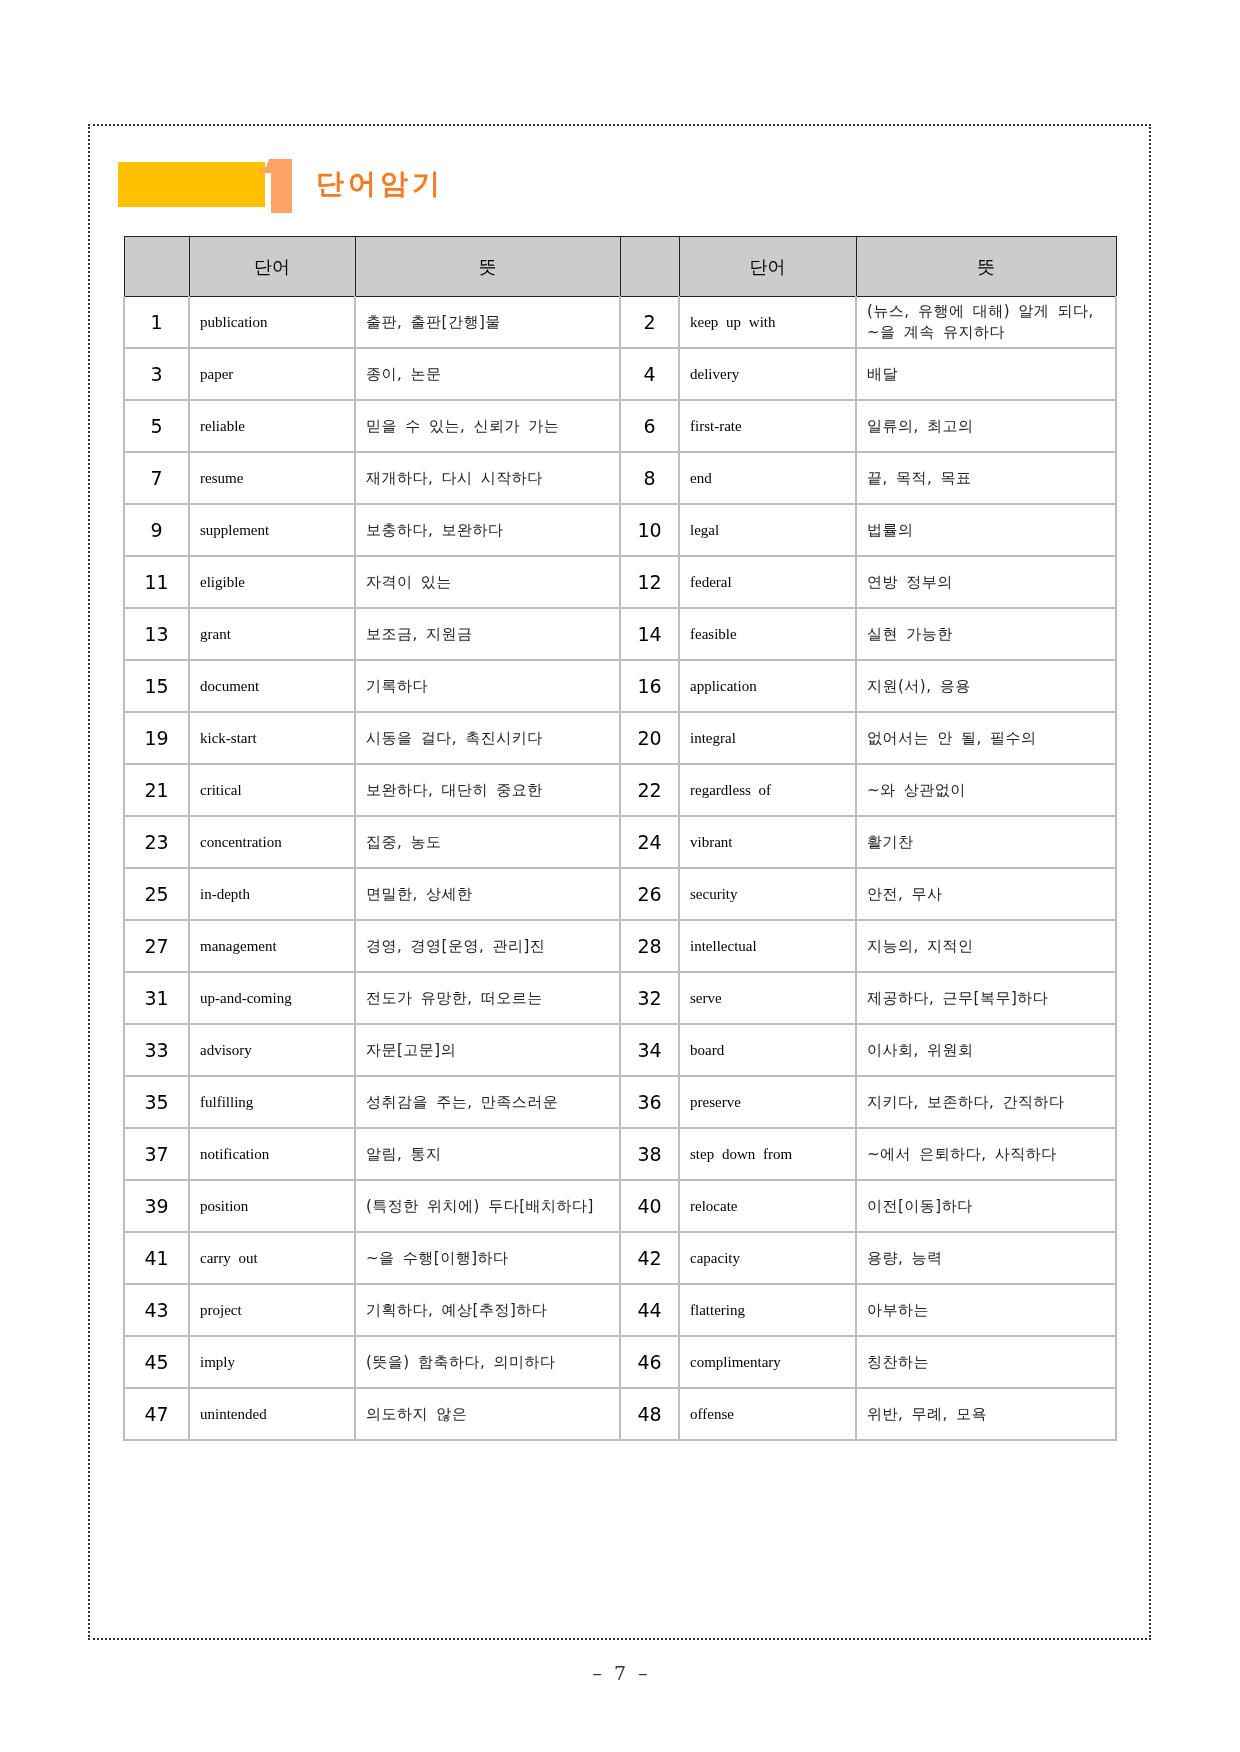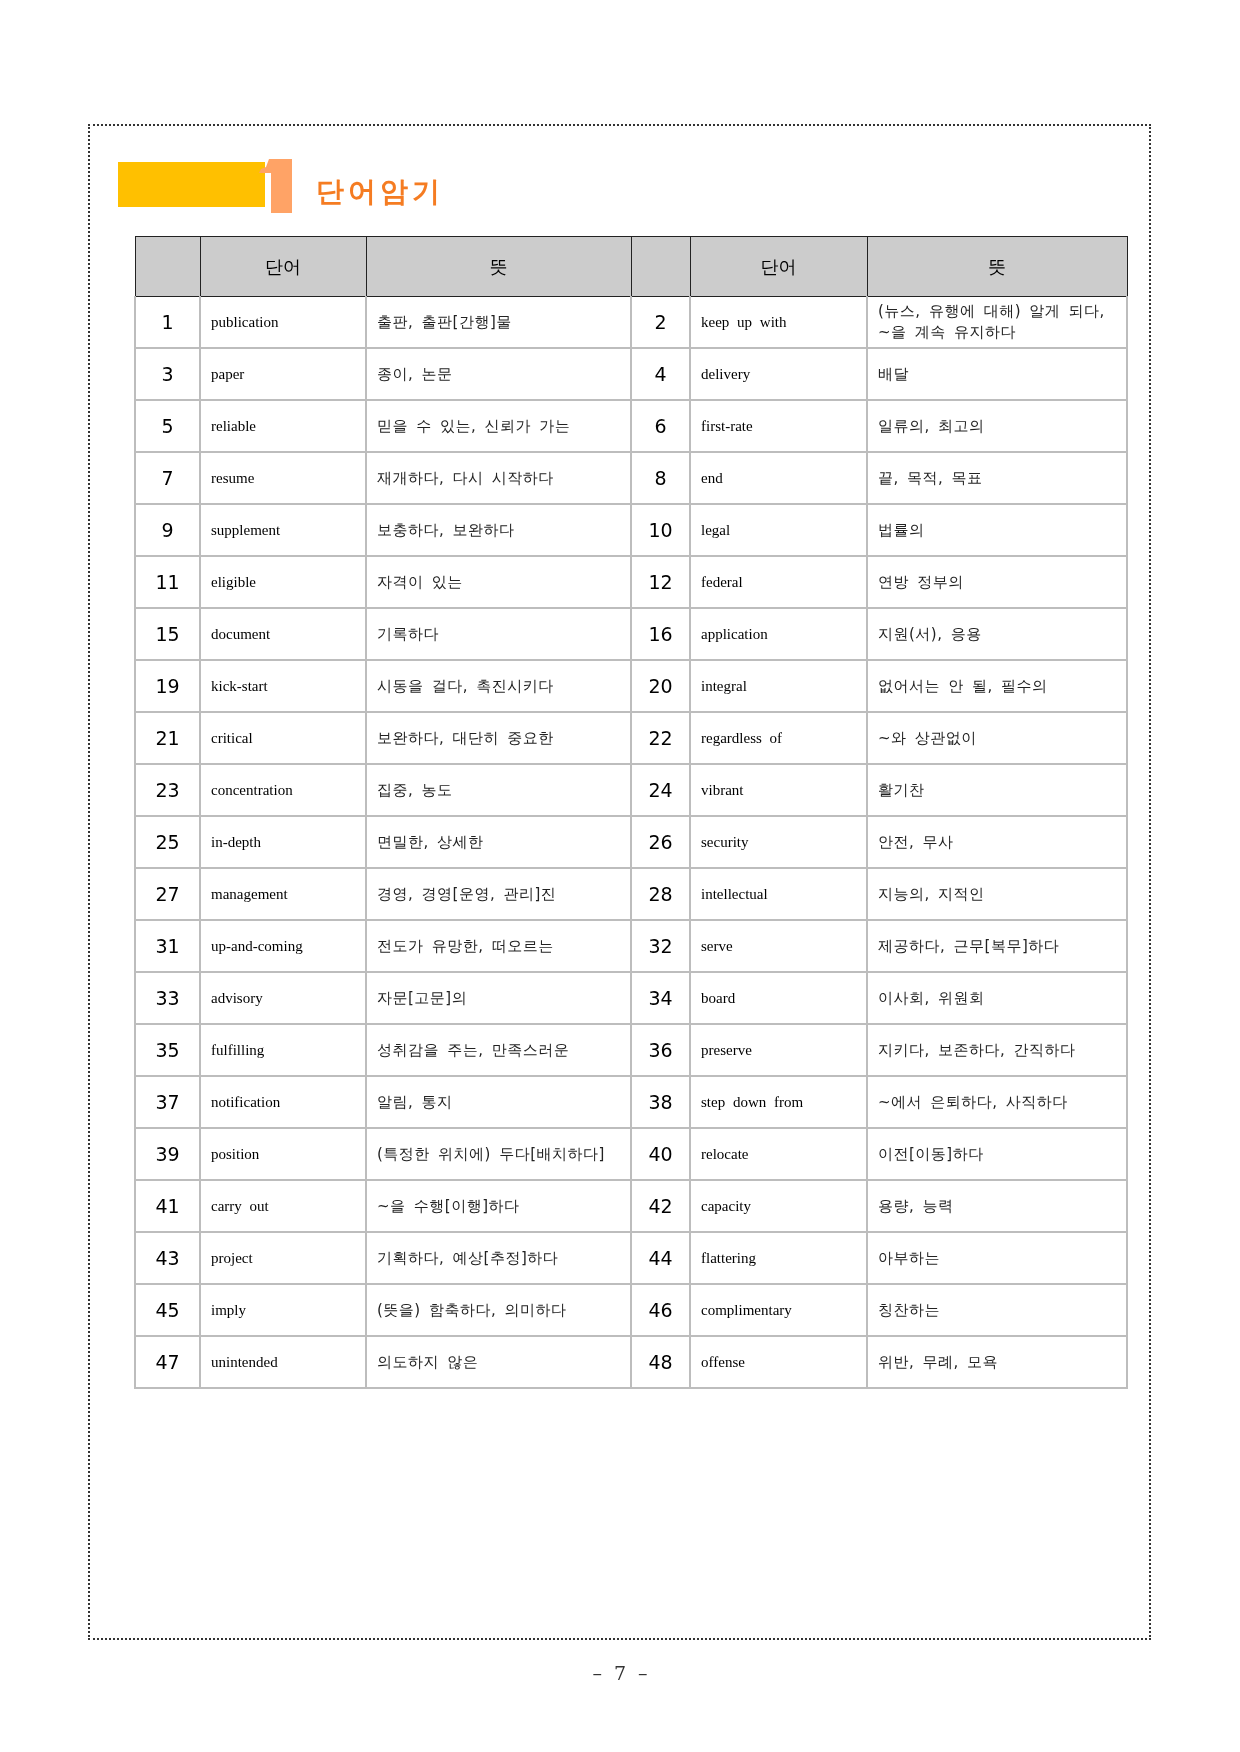--- a/index.html
+++ b/index.html
@@ -3,23 +3,23 @@
 <meta charset="utf-8">
 <style>
   html, body { margin: 0; padding: 0; background: #ffffff; }
   body { width: 1240px; height: 1752px; position: relative; overflow: hidden;
          font-family: "DejaVu Sans", "Liberation Sans", sans-serif; color: #000; }
   .frame { position: absolute; left: 88px; top: 124px; width: 1063px; height: 1516px;
            border: 2px dotted #333; box-sizing: border-box; }
   .section-badge { position: absolute; left: 118px; top: 157px; width: 175px; height: 56px; }
   .badge-bar { position: absolute; left: 0; top: 5px; width: 147px; height: 45px; background: #FFC000; }
   .badge-num { position: absolute; left: 139px; top: 0; width: 36px; height: 56px; }
-  .section-title { position: absolute; left: 316px; top: 172px; font-size: 28px; font-weight: bold;
+  .section-title { position: absolute; left: 316px; top: 164px; font-size: 28px; font-weight: bold;
                    color: #F57C22; letter-spacing: 4px; line-height: 40px; }
-  table.vocab { position: absolute; left: 134px; top: 236px; width: 992px;
+  table.vocab { position: absolute; left: 123px; top: 236px; width: 992px;
                 border-collapse: collapse; table-layout: fixed; }
   table.vocab col.c-num { width: 65px; }
   table.vocab col.c-word { width: 166px; }
   table.vocab col.c-mean { width: 265px; }
   table.vocab col.c-num2 { width: 59px; }
   table.vocab col.c-word2 { width: 177px; }
   table.vocab col.c-mean2 { width: 260px; }
   table.vocab th { background: #CCCCCC; height: 59px; border: 1.5px solid #222; font-weight: normal;
                    font-size: 18px; text-align: center; padding: 0; }
   table.vocab td { border: 2px solid #BDBDBD; height: 50px; padding: 0 10px; vertical-align: middle; }
@@ -106,20 +106,28 @@
       </tr>
       <tr>
         <td class="num">11</td>
         <td class="word">eligible</td>
         <td class="mean">자격이 있는</td>
         <td class="num">12</td>
         <td class="word">federal</td>
         <td class="mean">연방 정부의</td>
       </tr>
       <tr>
+        <td class="num">13</td>
+        <td class="word">grant</td>
+        <td class="mean">보조금, 지원금</td>
+        <td class="num">14</td>
+        <td class="word">feasible</td>
+        <td class="mean">실현 가능한</td>
+      </tr>
+      <tr>
         <td class="num">15</td>
         <td class="word">document</td>
         <td class="mean">기록하다</td>
         <td class="num">16</td>
         <td class="word">application</td>
         <td class="mean">지원(서), 응용</td>
       </tr>
       <tr>
         <td class="num">19</td>
         <td class="word">kick-start</td>

